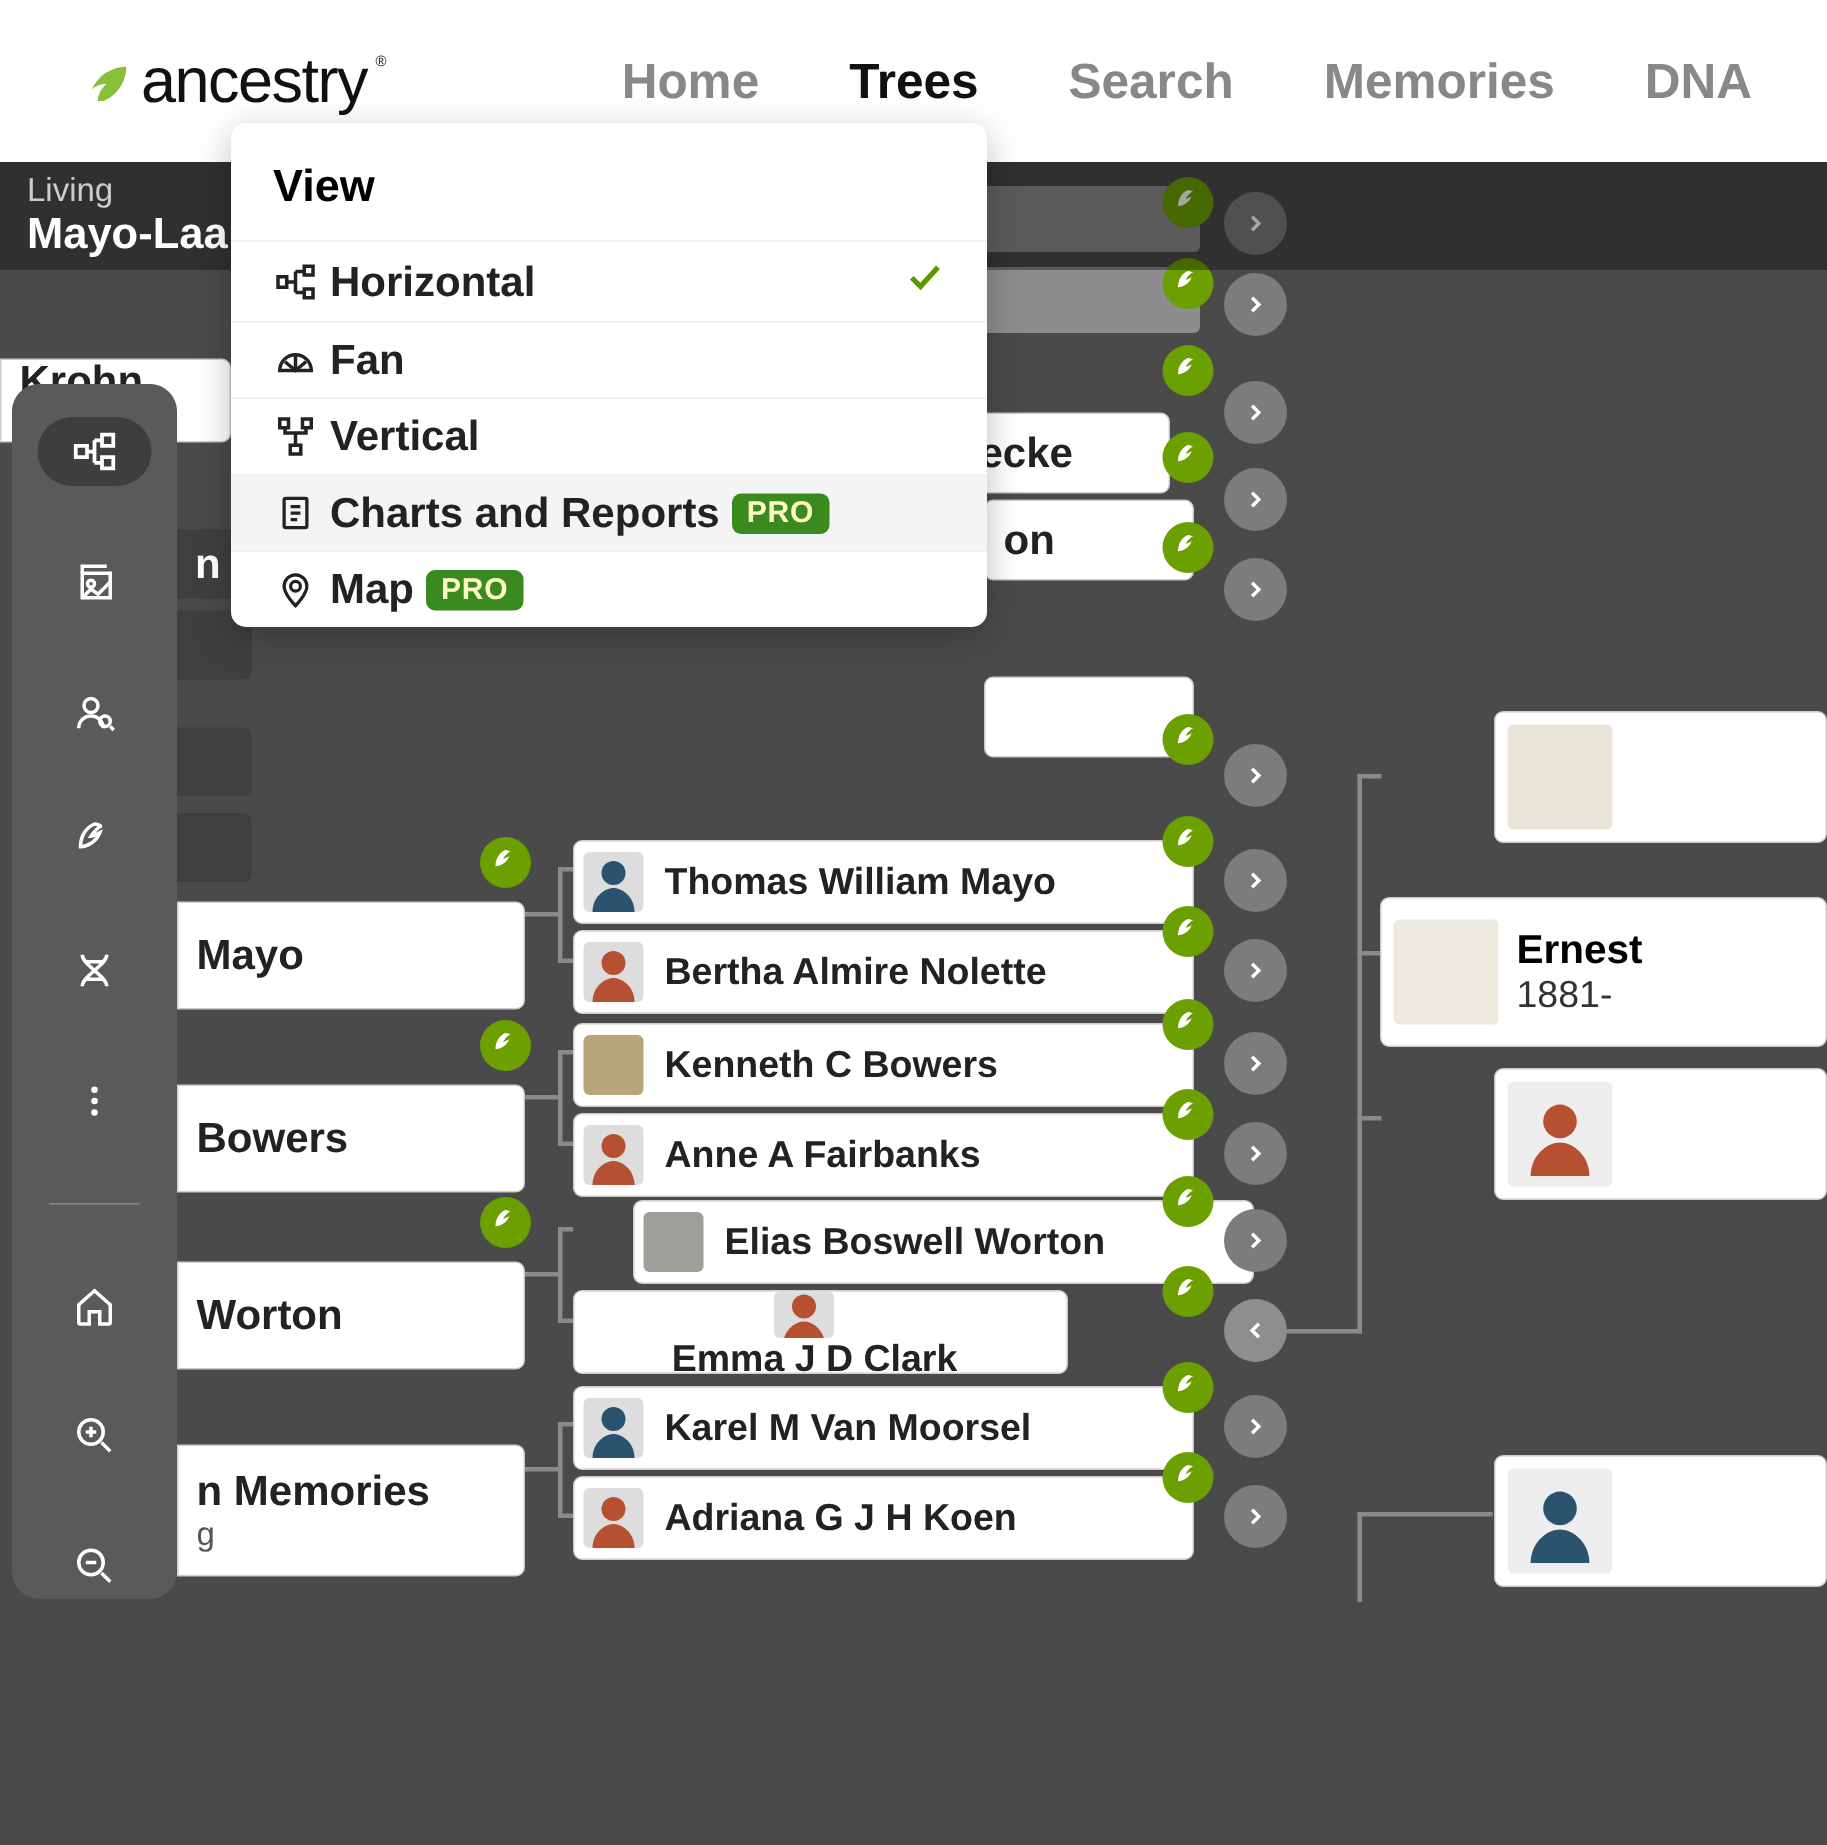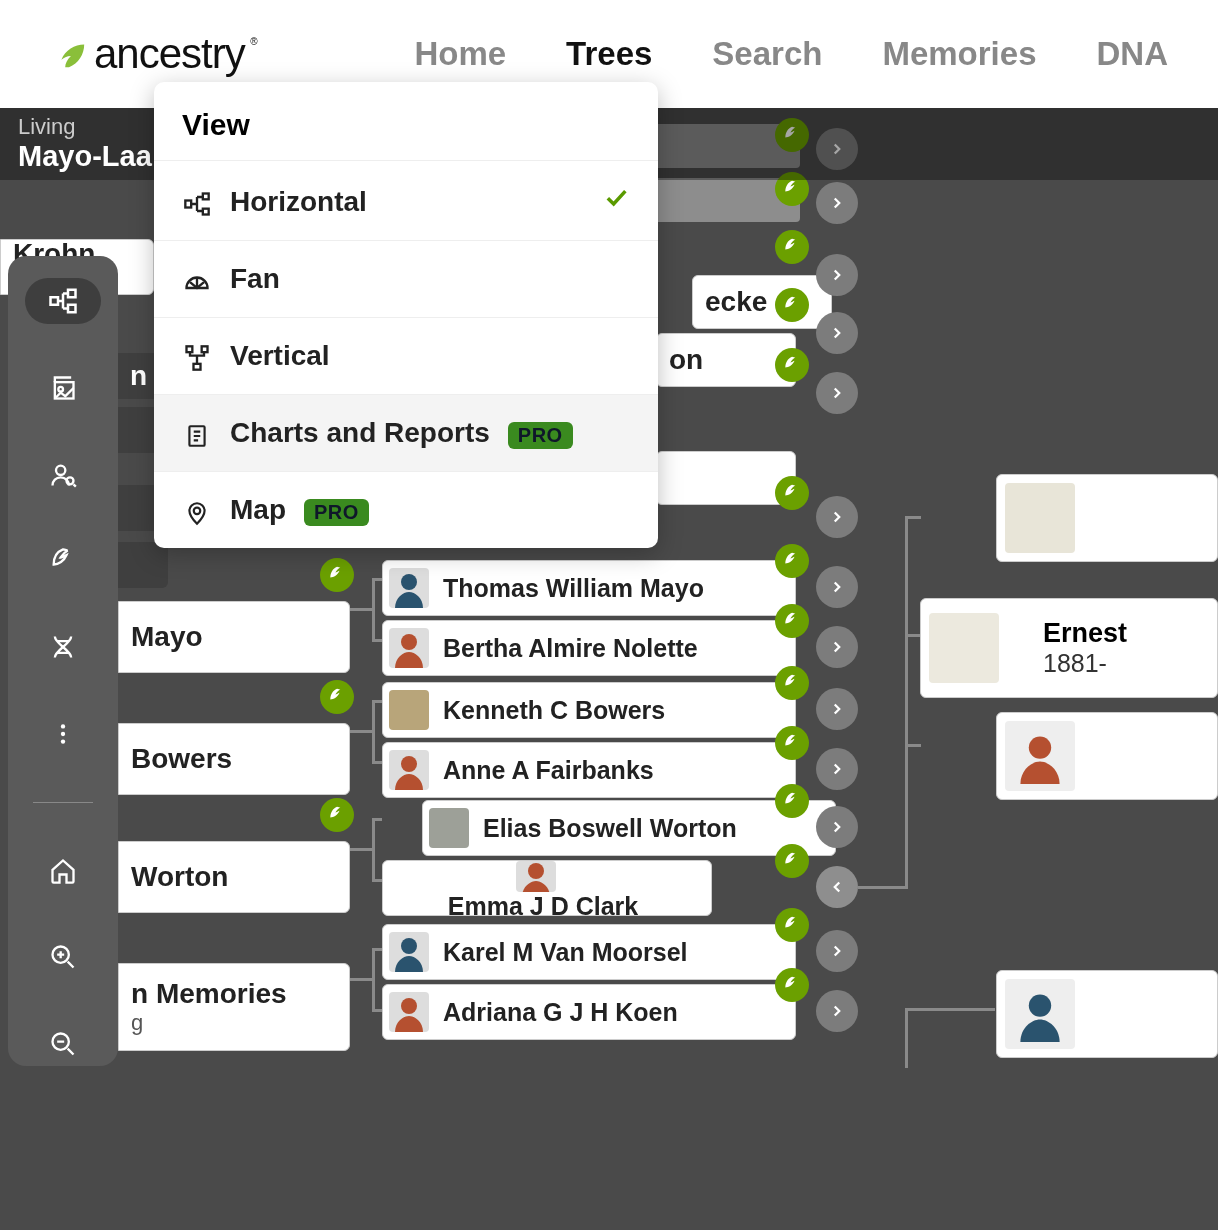--- a/index.html
+++ b/index.html
@@ -93,28 +93,28 @@
   .far-card .fdates { font-size:25px; color:#333; }
 
   
   .dropdown {
     position: absolute; top: 82px; left: 154px; width: 504px;
     background: #fff; border-radius: 10px; box-shadow: 0 6px 24px rgba(0,0,0,0.25);
     z-index: 200; overflow:hidden;
   }
   .dropdown .dd-title { font-size: 30px; font-weight: 700; padding: 26px 28px 18px; }
   .dropdown .dd-item {
-    display:flex; align-items:flex-end; gap:18px; padding: 22px 28px;
+    display:flex; align-items:center; gap:8px; padding: 9px 28px;
     border-top:1px solid #eee; font-size: 28px; font-weight:700; color:#222;
   }
   .dropdown .dd-item.hover { background:#f4f4f4; }
   .dropdown .dd-item .dd-icon { width:30px; display:flex; justify-content:center;}
   .dropdown .dd-item .check { margin-left:auto; color:#5a9a00; }
   .pro-badge {
-    background: #3a8a1f; color:#0f172a; font-size:20px; font-weight:800;
+    background: #3a8a1f; color:#fef9c3; font-size:20px; font-weight:800;
     padding:2px 10px; border-radius:6px; letter-spacing:0.5px;
   }
 
   
   .sil-m { background: linear-gradient(#cfe0ee,#cfe0ee); }
   .sil-f { background: linear-gradient(#f5d9c8,#f5d9c8); }
 
 </style>
 </head>
 <body>
@@ -163,21 +163,21 @@
       <svg viewBox="0 0 24 24">
         <polyline points="9,6 15,12 9,18"></polyline>
       </svg>
     </div>
 
   <div class="stub" style="top:104px; left:0; width:154px; height:56px;">
     <div class="sname">Krohn</div>
     <div class="ssub">Living</div>
   </div>
 
-  <div class="stub" style="top:140px; left:692px; width:140px; height:54px; border-radius:6px;">
+  <div class="stub" style="top:140px; left:640px; width:140px; height:54px; border-radius:6px;">
     <div class="sname">ecke</div>
   </div>
   <div class="leaf-hint" style="top:122px; left:775px;">
       <svg viewBox="0 0 24 24">
         <path d="M12 2C7 4 4 9 4 15c4 0 9-3 11-8-2 1-4 2-5 2 2-3 4-5 6-6-1 0-2-1-4-1z"></path>
       </svg>
     </div>
   <div class="expand" style="top:146px; left:816px;">
       <svg viewBox="0 0 24 24">
         <polyline points="9,6 15,12 9,18"></polyline>
@@ -434,21 +434,21 @@
   <div class="expand" style="top:882px; left:816px;">
       <svg viewBox="0 0 24 24">
         <polyline points="9,6 15,12 9,18"></polyline>
       </svg>
     </div>
 
   <div class="far-card" style="top:366px; left:996px; width:222px; height:88px;">
     <div class="fthumb" style="background:#e8e5d8;"></div>
   </div>
 
-  <div class="far-card" style="top:490px; left:920px; width:298px; height:100px;gap:32px;">
+  <div class="far-card" style="top:490px; left:920px; width:298px; height:100px;">
     <div class="fthumb" style="background:#ece9de;"></div>
     <div class="ftext">
       <div class="fname">Ernest</div>
       <div class="fdates">1881-</div>
     </div>
   </div>
 
   <div class="far-card" style="top:604px; left:996px; width:222px; height:88px;">
     <div class="fthumb sil-f">
         <svg viewBox="0 0 40 40" width="56" height="56">

